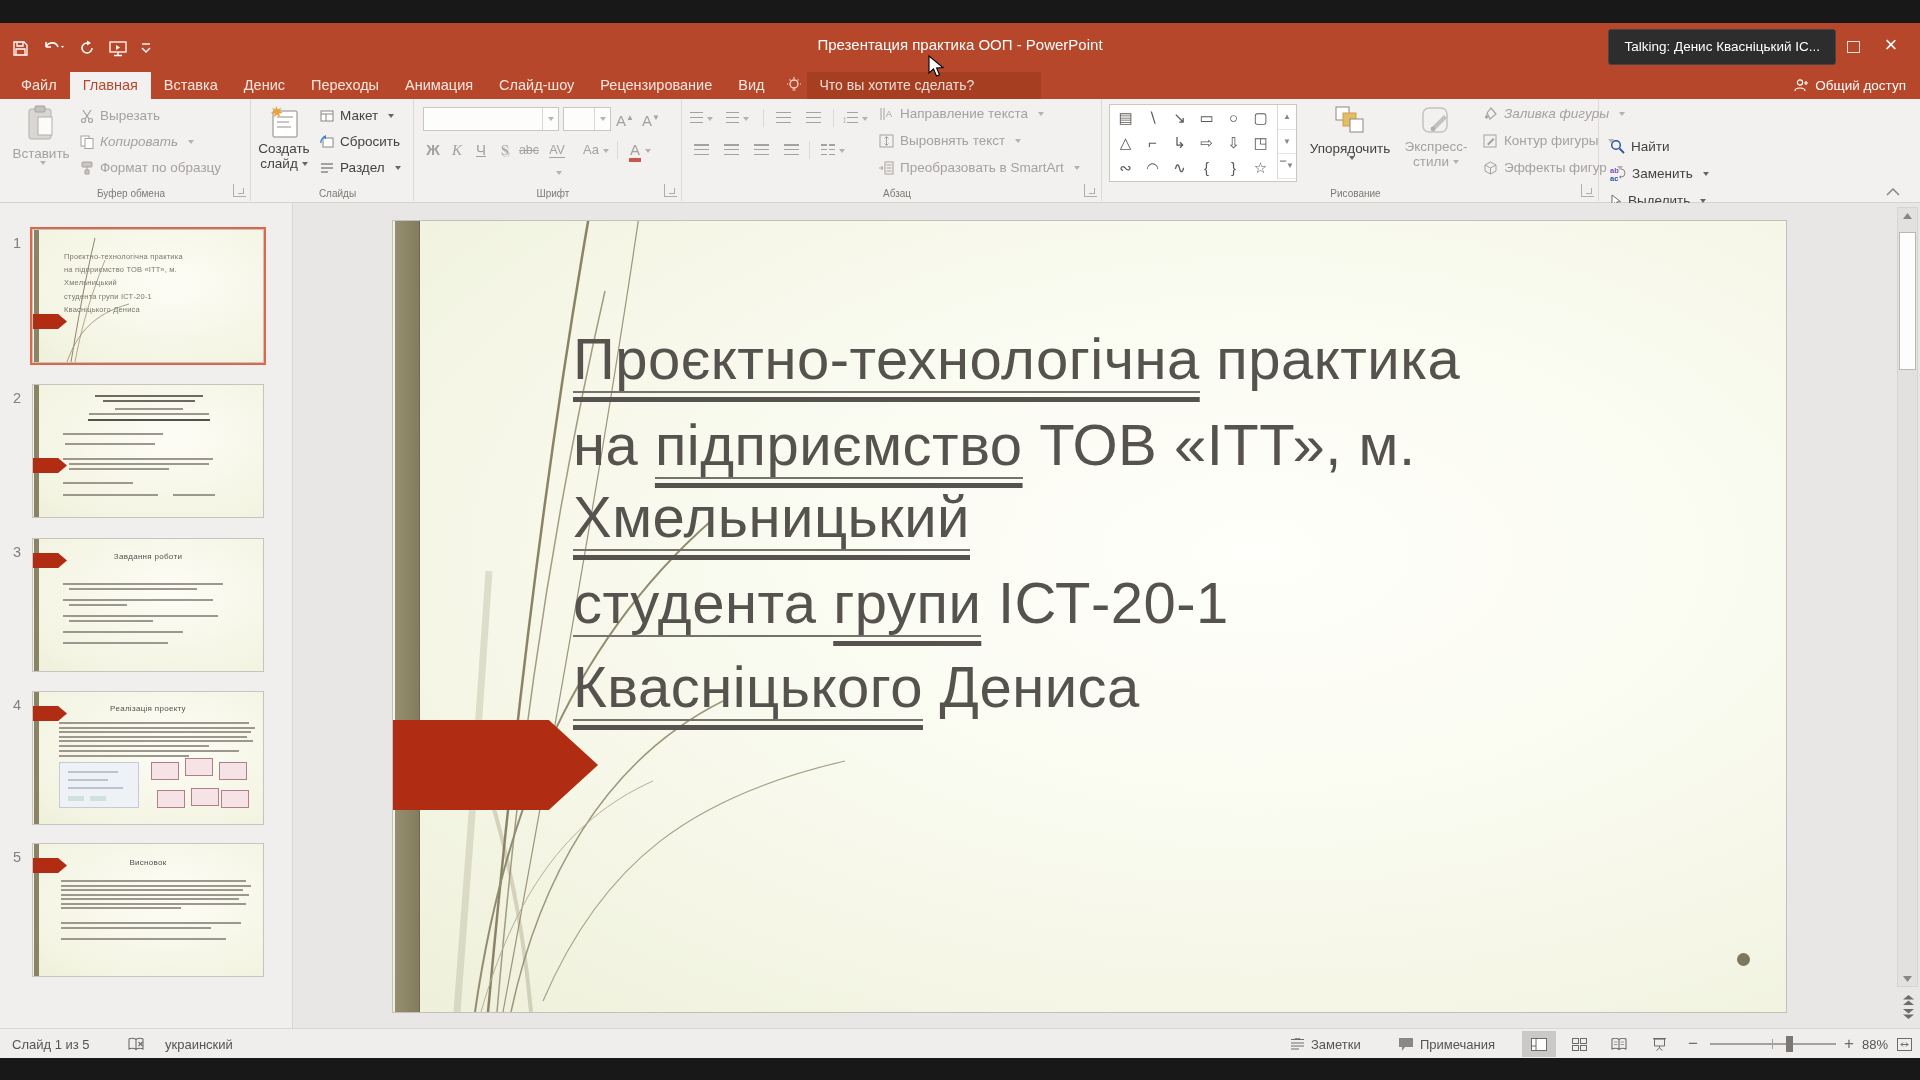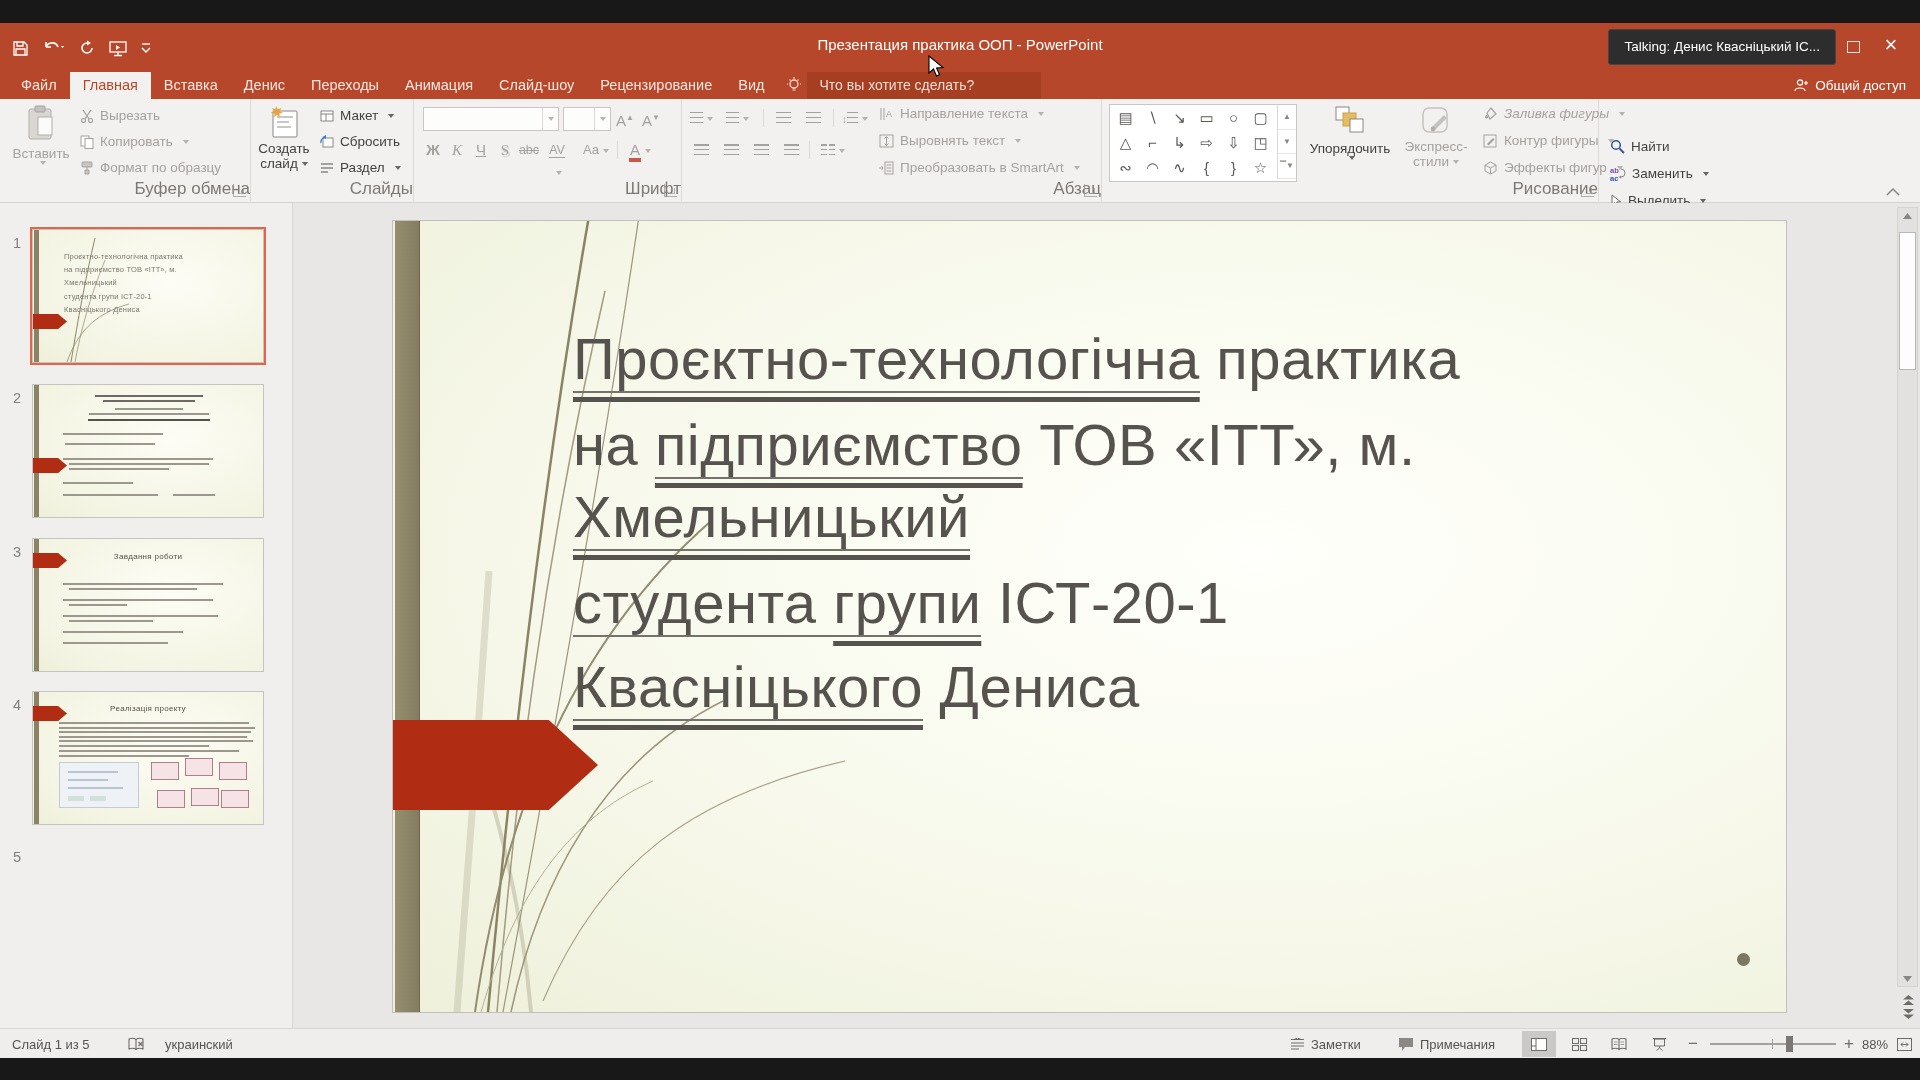--- a/index.html
+++ b/index.html
@@ -21,21 +21,21 @@
   .tab{color:#f8e7e0;font-size:14.5px;line-height:27px;padding:0 13px;white-space:nowrap;}
   .tab.sel{background:#f3f1f0;color:#b7472a;}
   .tellme{display:flex;align-items:center;margin-left:10px;}
   .bulb{margin-right:6px;}
   .tellme-box{background:#a63f22;height:27px;line-height:27px;color:#eedcd5;font-size:14px;padding:0 12px;min-width:210px;}
   .share{position:absolute;right:14px;top:0;height:27px;display:flex;align-items:center;gap:6px;color:#fff;font-size:13.5px;}
 
   
   .ribbon{position:absolute;top:99px;left:0;right:0;height:103px;background:#f3f1f0;border-bottom:1px solid #d5d2cf;}
   .gr{position:absolute;top:0;height:102px;border-right:1px solid #dcd9d6;}
-  .gr-label{position:absolute;bottom:2px;left:0;right:0;text-align:right;font-size:17px;color:#7d7975;padding-left:12px;}
+  .gr-label{position:absolute;bottom:2px;left:0;right:0;text-align:center;font-size:10px;color:#7d7975;padding-left:12px;}
   .dl{position:absolute;right:4px;bottom:4px;width:12px;height:12px;border-left:1px solid #9b9794;border-bottom:1px solid #9b9794;opacity:.75;}
   .dl:after{content:"";position:absolute;right:2px;bottom:2px;width:5px;height:5px;border-right:1.5px solid #9b9794;border-bottom:1.5px solid #9b9794;}
   .dis{color:#a5a19e;}
   .en{color:#444240;}
   .rbtn{position:absolute;display:flex;align-items:center;gap:6px;font-size:13.5px;white-space:nowrap;}
   .dd{display:inline-block;width:0;height:0;border-left:3.5px solid transparent;border-right:3.5px solid transparent;border-top:4px solid currentColor;margin-left:4px;vertical-align:middle;opacity:.8;}
   .bigbtn{position:absolute;display:flex;flex-direction:column;align-items:center;font-size:13.5px;}
   .combo{position:absolute;height:22px;background:#fdfdfc;border:1px solid #c9c6c3;display:flex;}
   .combo .ca{margin-left:auto;width:15px;border-left:1px solid #dad7d4;display:flex;align-items:center;justify-content:center;color:#a5a19e;}
   .ln{display:inline-block;width:15px;height:11px;background:repeating-linear-gradient(to bottom,#a5a19e 0 1.5px,transparent 1.5px 4.8px);}
@@ -181,21 +181,21 @@
         <span class="dd"></span>
       </div>
       <div class="rbtn dis" style="left:80px;top:9px;">
         <svg width="14" height="14" viewBox="0 0 14 14">
             <path d="M3 1 l6 9 M11 1 l-6 9" stroke="#a5a19e" stroke-width="1.3"></path>
             <circle cx="3.5" cy="11.5" r="2" fill="none" stroke="#a5a19e" stroke-width="1.2"></circle>
             <circle cx="10.5" cy="11.5" r="2" fill="none" stroke="#a5a19e" stroke-width="1.2"></circle>
           </svg>
         <span>Вырезать</span>
       </div>
-      <div class="rbtn dis" style="left:80px;top:35px;">
+      <div class="rbtn dis" style="left:80px;top:35px;font-style:italic;">
         <svg width="14" height="14" viewBox="0 0 14 14">
             <rect x="1" y="1" width="8" height="10" fill="#fff" stroke="#a5a19e"></rect>
             <rect x="5" y="3.5" width="8" height="10" fill="#fff" stroke="#a5a19e"></rect>
           </svg>
         <span>Копировать</span>
         <span class="dd"></span>
       </div>
       <div class="rbtn dis" style="left:80px;top:61px;">
         <svg width="14" height="14" viewBox="0 0 14 14">
             <rect x="2" y="1" width="10" height="5" rx="1" fill="#c9c5c2" stroke="#a5a19e"></rect>
@@ -501,20 +501,35 @@
           <div class="uml-box" style="left: 0px;top:4px;"></div>
           <div class="uml-box" style="left:34px;top:0px;"></div>
           <div class="uml-box" style="left:68px;top:4px;"></div>
           <div class="uml-box" style="left: 6px;top:32px;"></div>
           <div class="uml-box" style="left:40px;top:30px;"></div>
           <div class="uml-box" style="left:70px;top:32px;"></div>
         </div>
       </div>
 
       <div class="tnum" style="top:646px;">5</div>
+      <div class="thumb" style="top:640px;">
+        <div class="tb-bar"></div>
+        <div class="tb-arrow" style="top:14px;"></div>
+        <div class="tb-title" style="top:14px;">Висновок</div>
+        <div class="b" style="left:28px;top:36px;width:185px;"></div>
+        <div class="b" style="left:28px;top:40.5px;width:190px;"></div>
+        <div class="b" style="left:28px;top:45px;width:182px;"></div>
+        <div class="b" style="left:28px;top:49.5px;width:188px;"></div>
+        <div class="b" style="left:28px;top:54px;width:178px;"></div>
+        <div class="b" style="left:28px;top:58.5px;width:185px;"></div>
+        <div class="b" style="left:28px;top:63px;width:120px;"></div>
+        <div class="b" style="left:28px;top:78px;width:180px;"></div>
+        <div class="b" style="left:28px;top:82.5px;width:150px;"></div>
+        <div class="b" style="left:28px;top:94px;width:165px;"></div>
+      </div>
     </div>
 
     <div class="editor">
       <div class="slide">
         <svg style="position:absolute;left:0;top:0;" width="460" height="791" viewBox="0 0 460 791">
           <path d="M95 791 C118 540 150 260 196 -5" stroke="#8a8465" stroke-width="2.5" fill="none"></path>
           <path d="M104 791 C122 580 148 350 212 70" stroke="#a29c80" stroke-width="1.5" fill="none"></path>
           <path d="M110 791 C160 520 210 240 246 -5" stroke="#9b957a" stroke-width="1.2" fill="none"></path>
           <path d="M82 791 C108 610 170 430 318 300" stroke="#938d6f" stroke-width="2" fill="none"></path>
           <path d="M118 791 C146 660 210 540 330 480" stroke="#9c967a" stroke-width="1.5" fill="none"></path>

